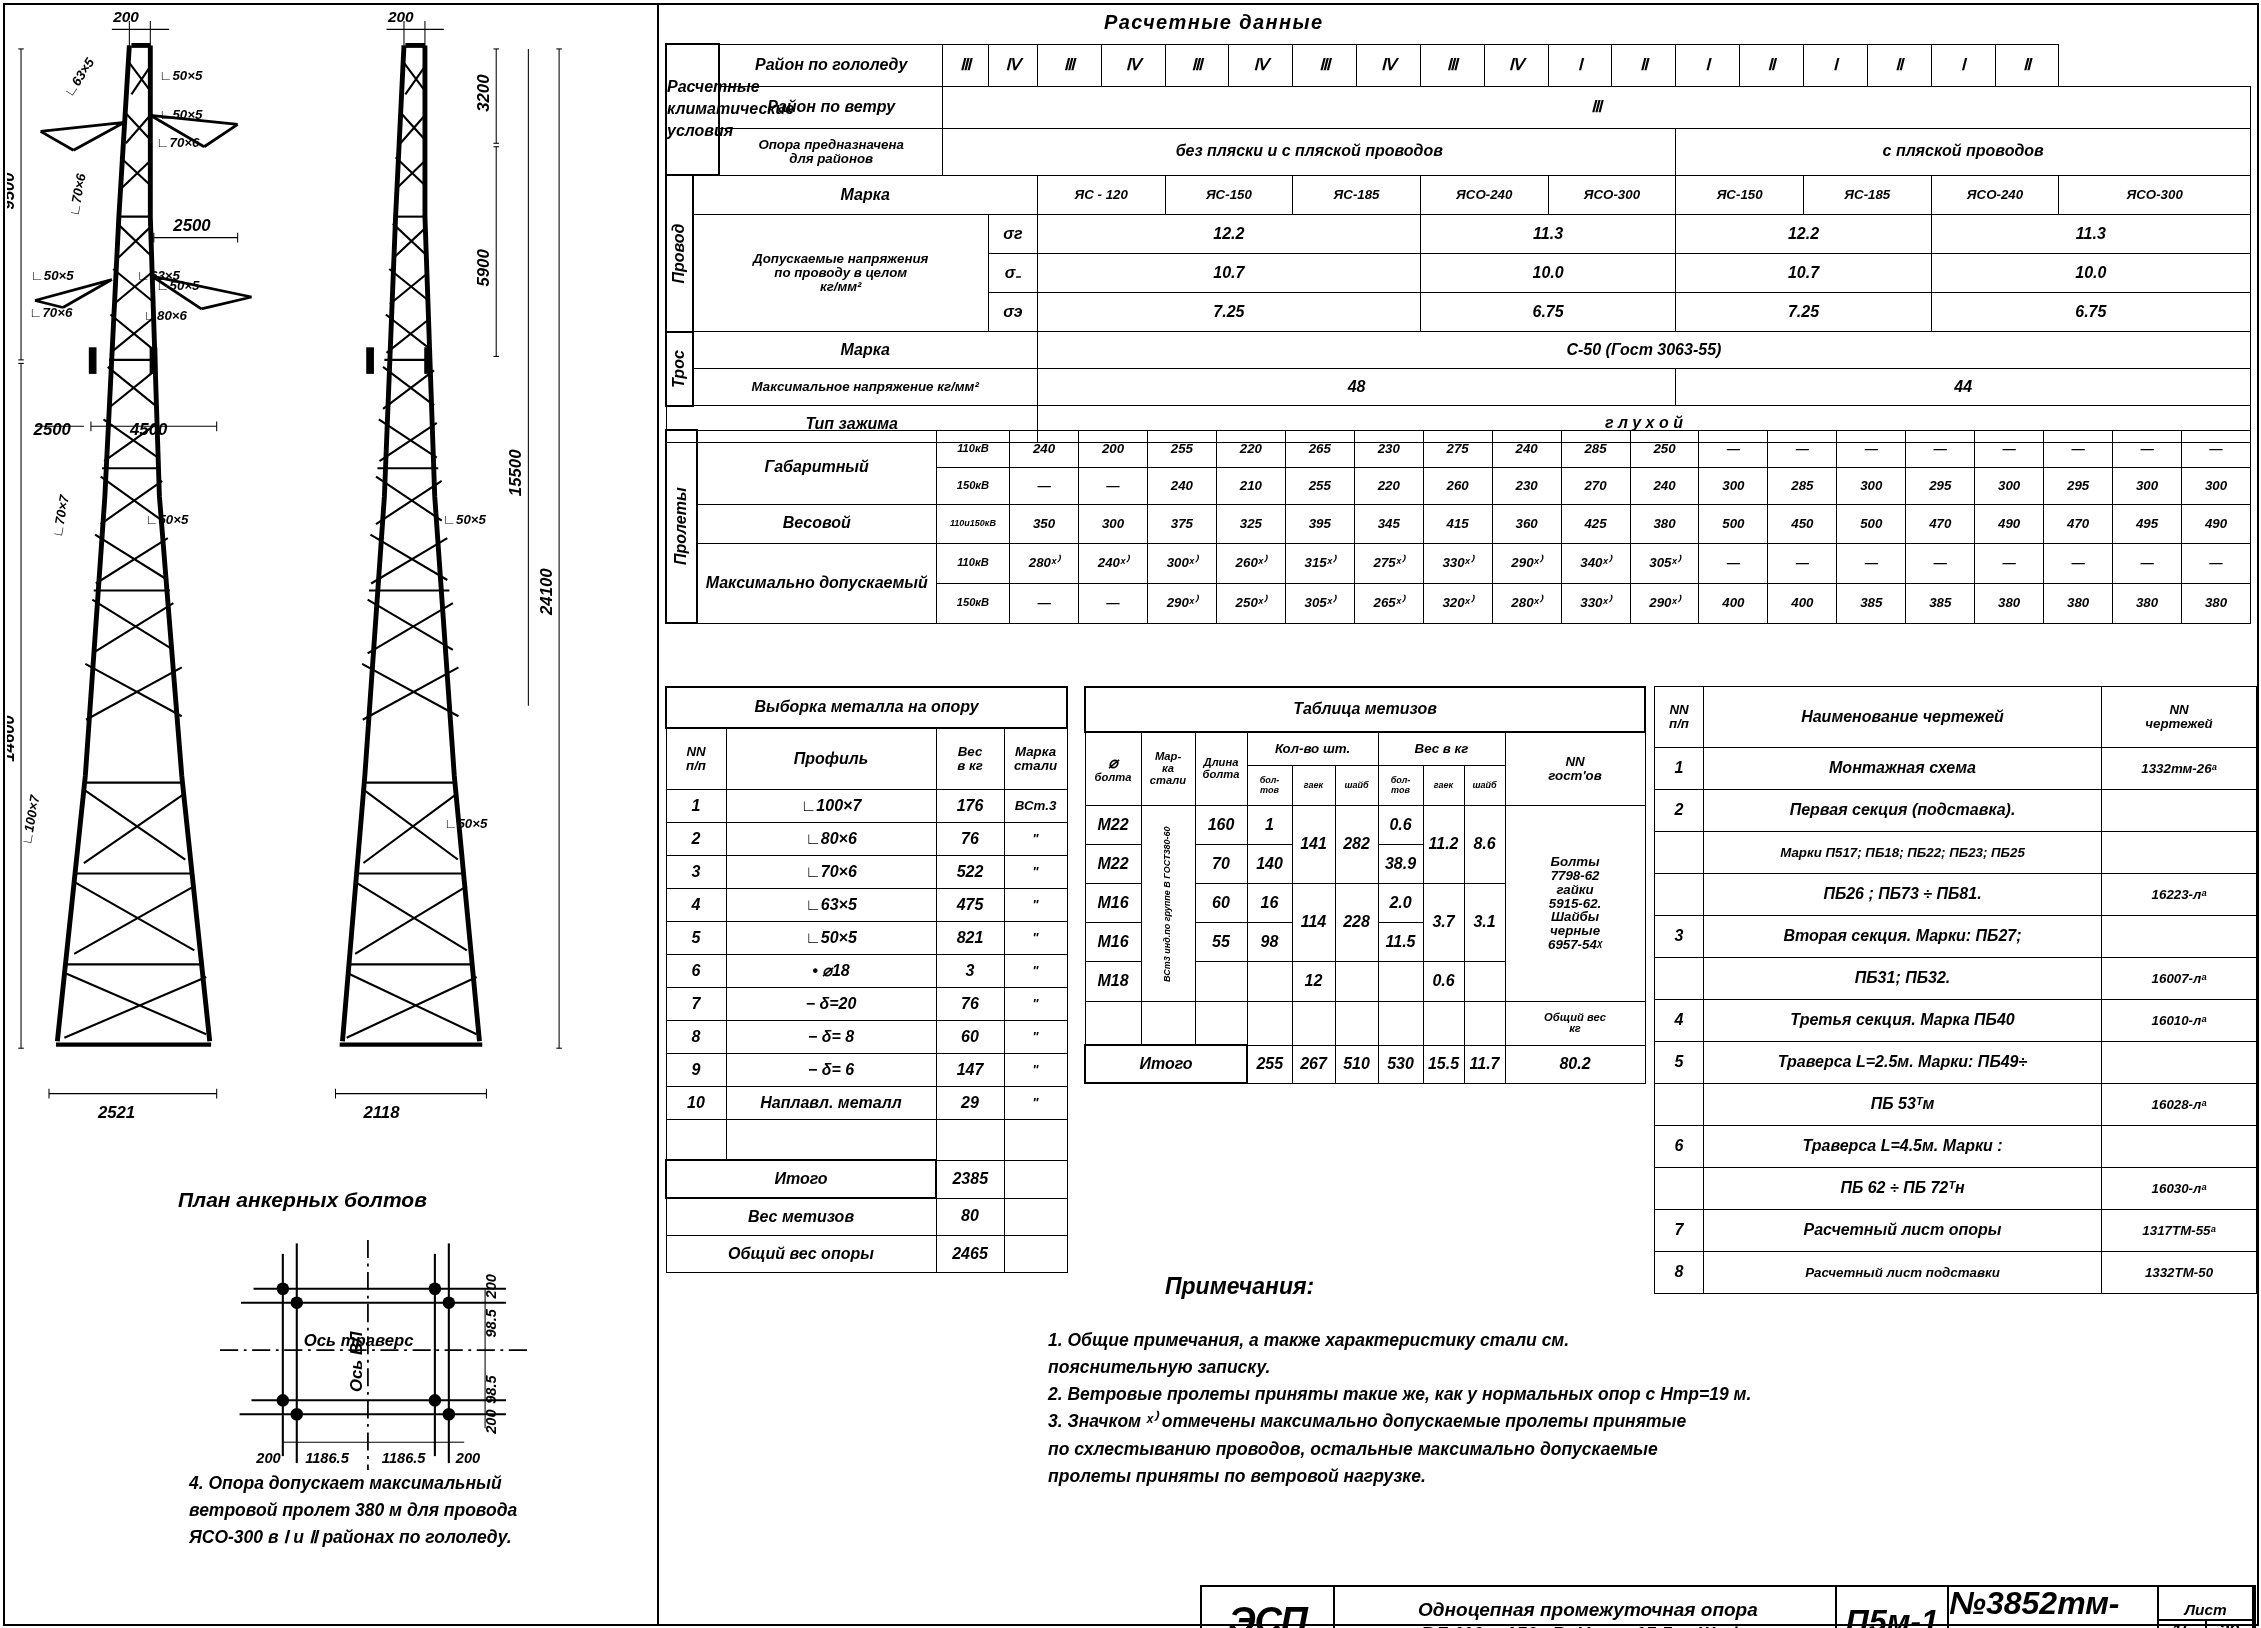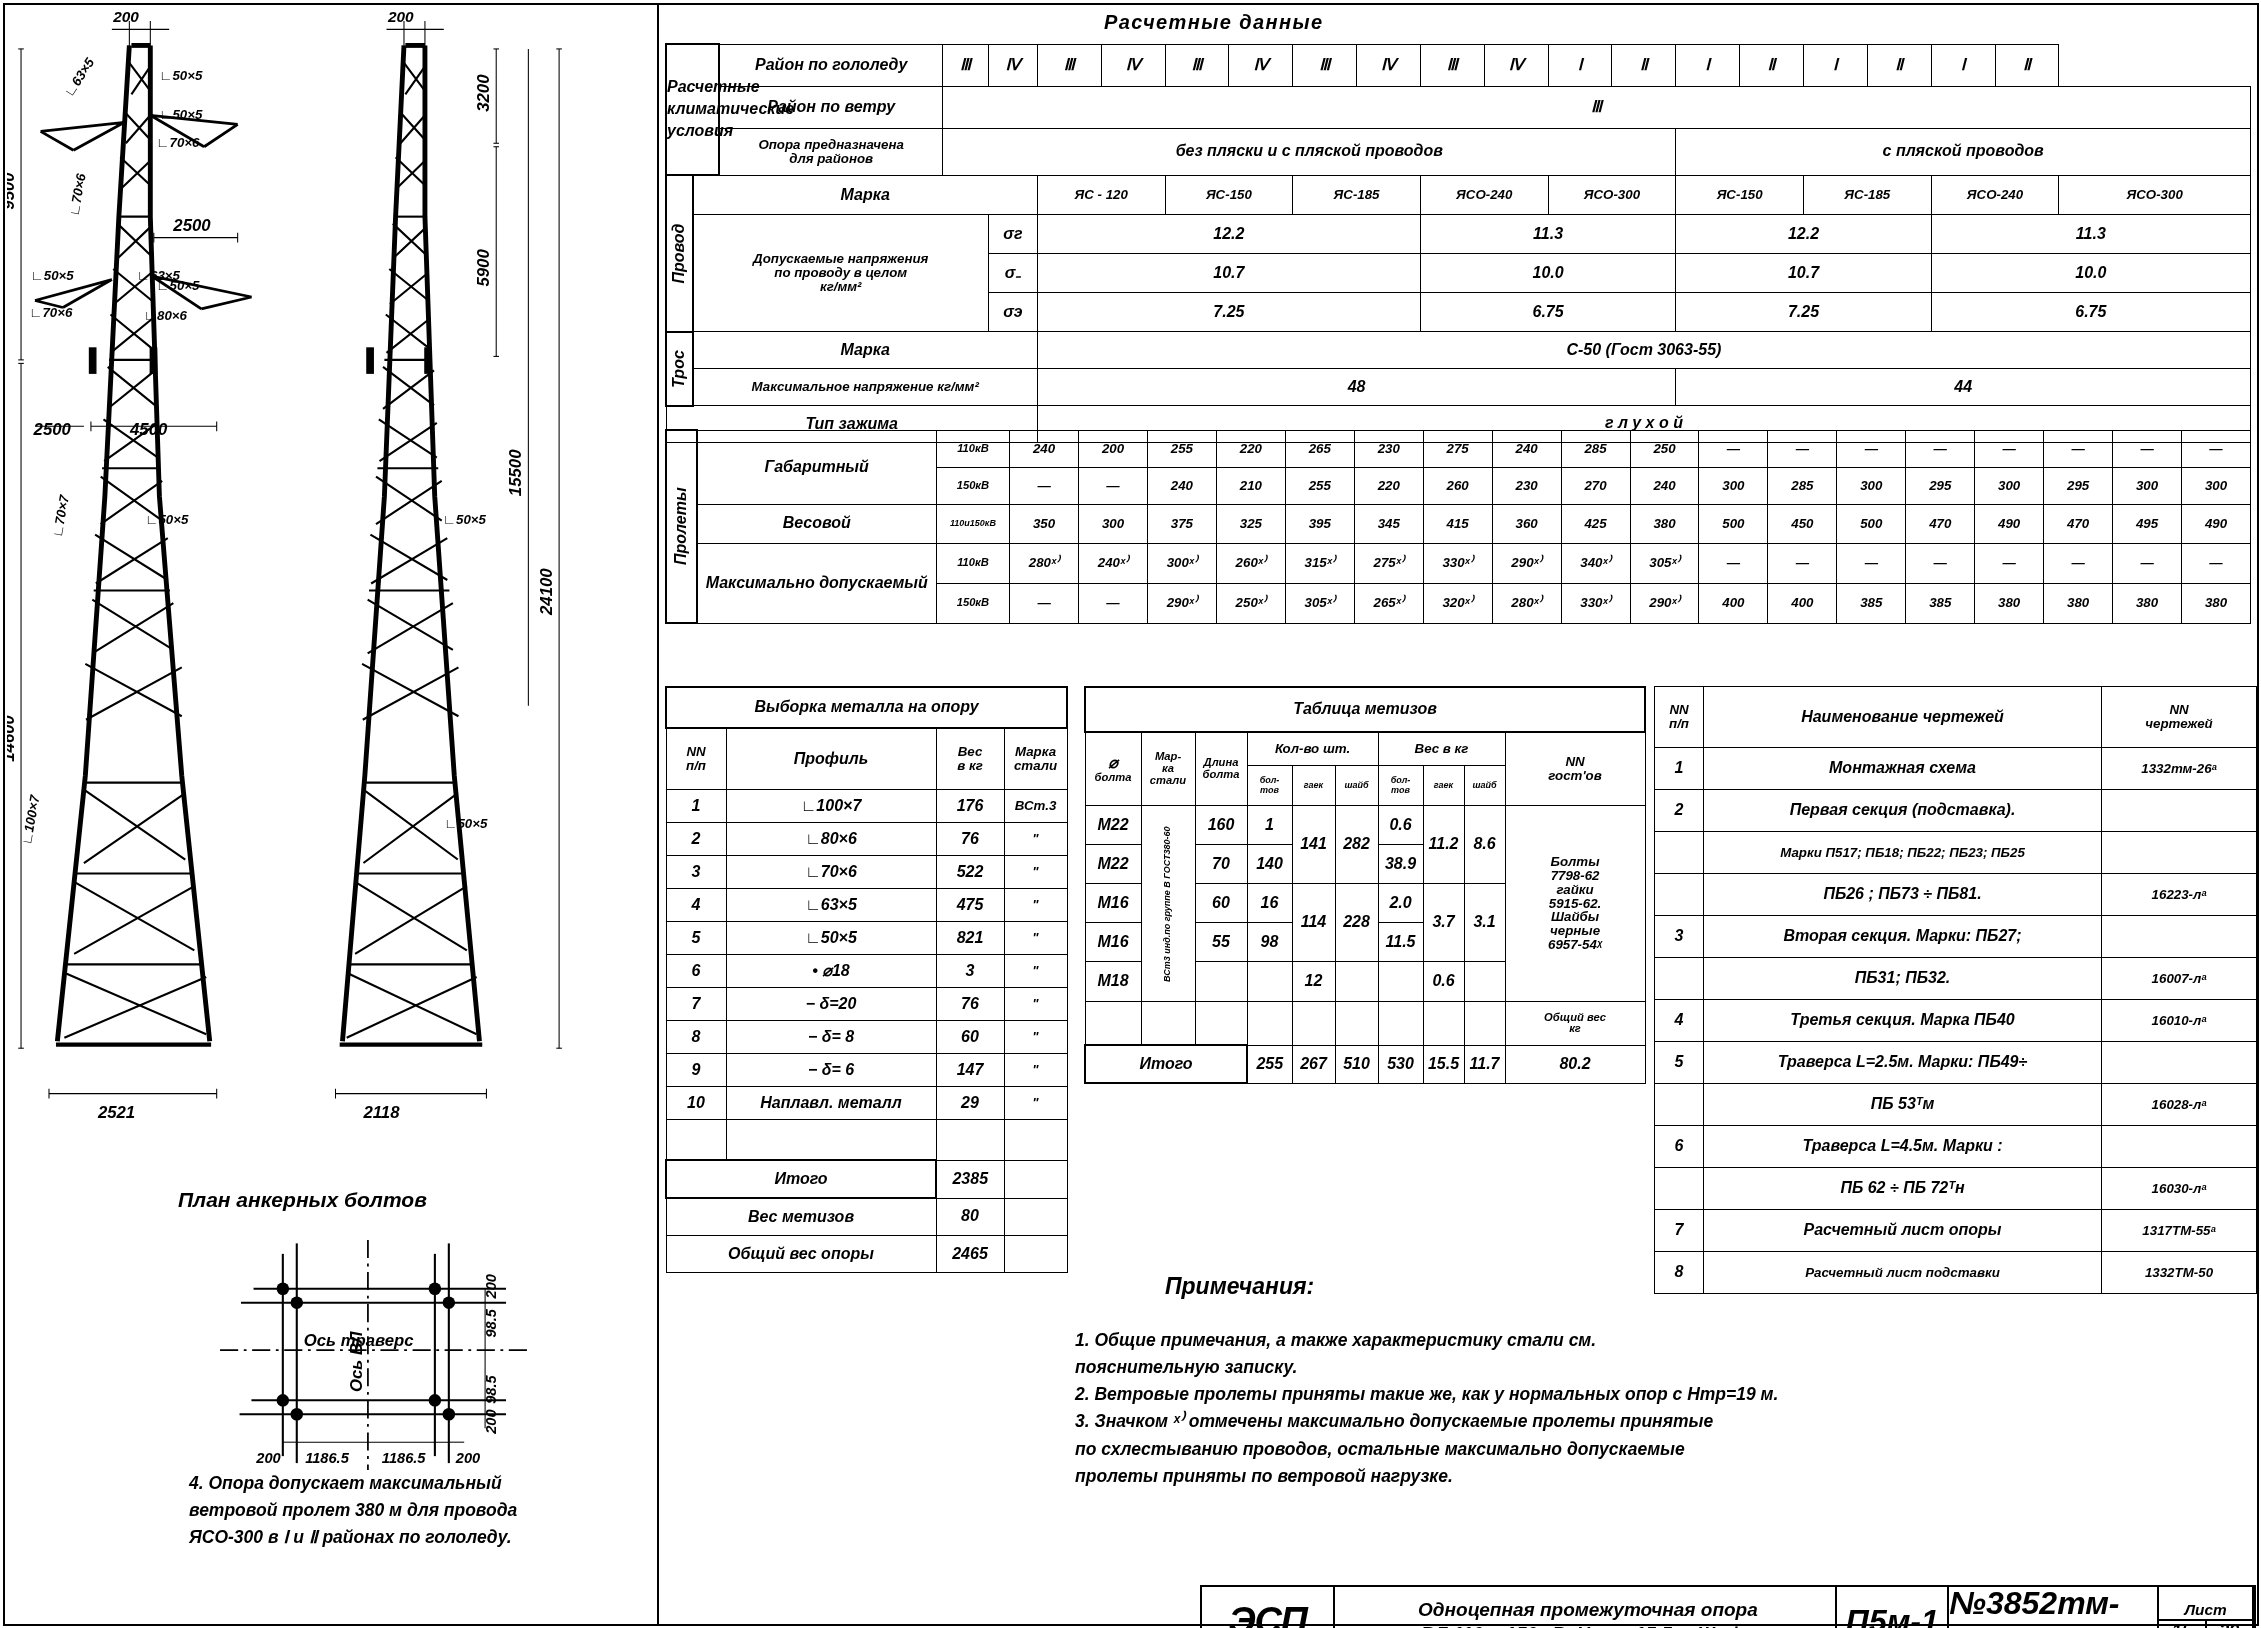--- a/index.html
+++ b/index.html
@@ -874,21 +874,21 @@
       <tr>
             <td class="md" style="height:41px">8</td>
             <td class="sm lft">Расчетный лист подставки</td>
             <td class="sm">1332ТМ-50</td>
           </tr>
     </tbody>
       </table>
   </div>
 
   <div class="blk noteh" style="left:1165px;top:1273px;">Примечания:</div>
-  <div class="blk note" style="left:1075px;top:1327px;width:1174px;">
+  <div class="blk note" style="left:1048px;top:1327px;width:1174px;">
     <div>1. Общие примечания, а также характеристику стали см.</div>
     <div>    пояснительную записку.</div>
     <div>2. Ветровые пролеты приняты такие же, как у нормальных опор с Hтр=19 м.</div>
     <div>3. Значком ˣ⁾ отмечены максимально допускаемые пролеты  принятые</div>
     <div>    по схлестыванию проводов, остальные максимально допускаемые</div>
     <div>    пролеты приняты по ветровой нагрузке.</div>
   </div>
 
   <div id="titleblock">
     <div class="cell" id="esp">ЭСП</div>

